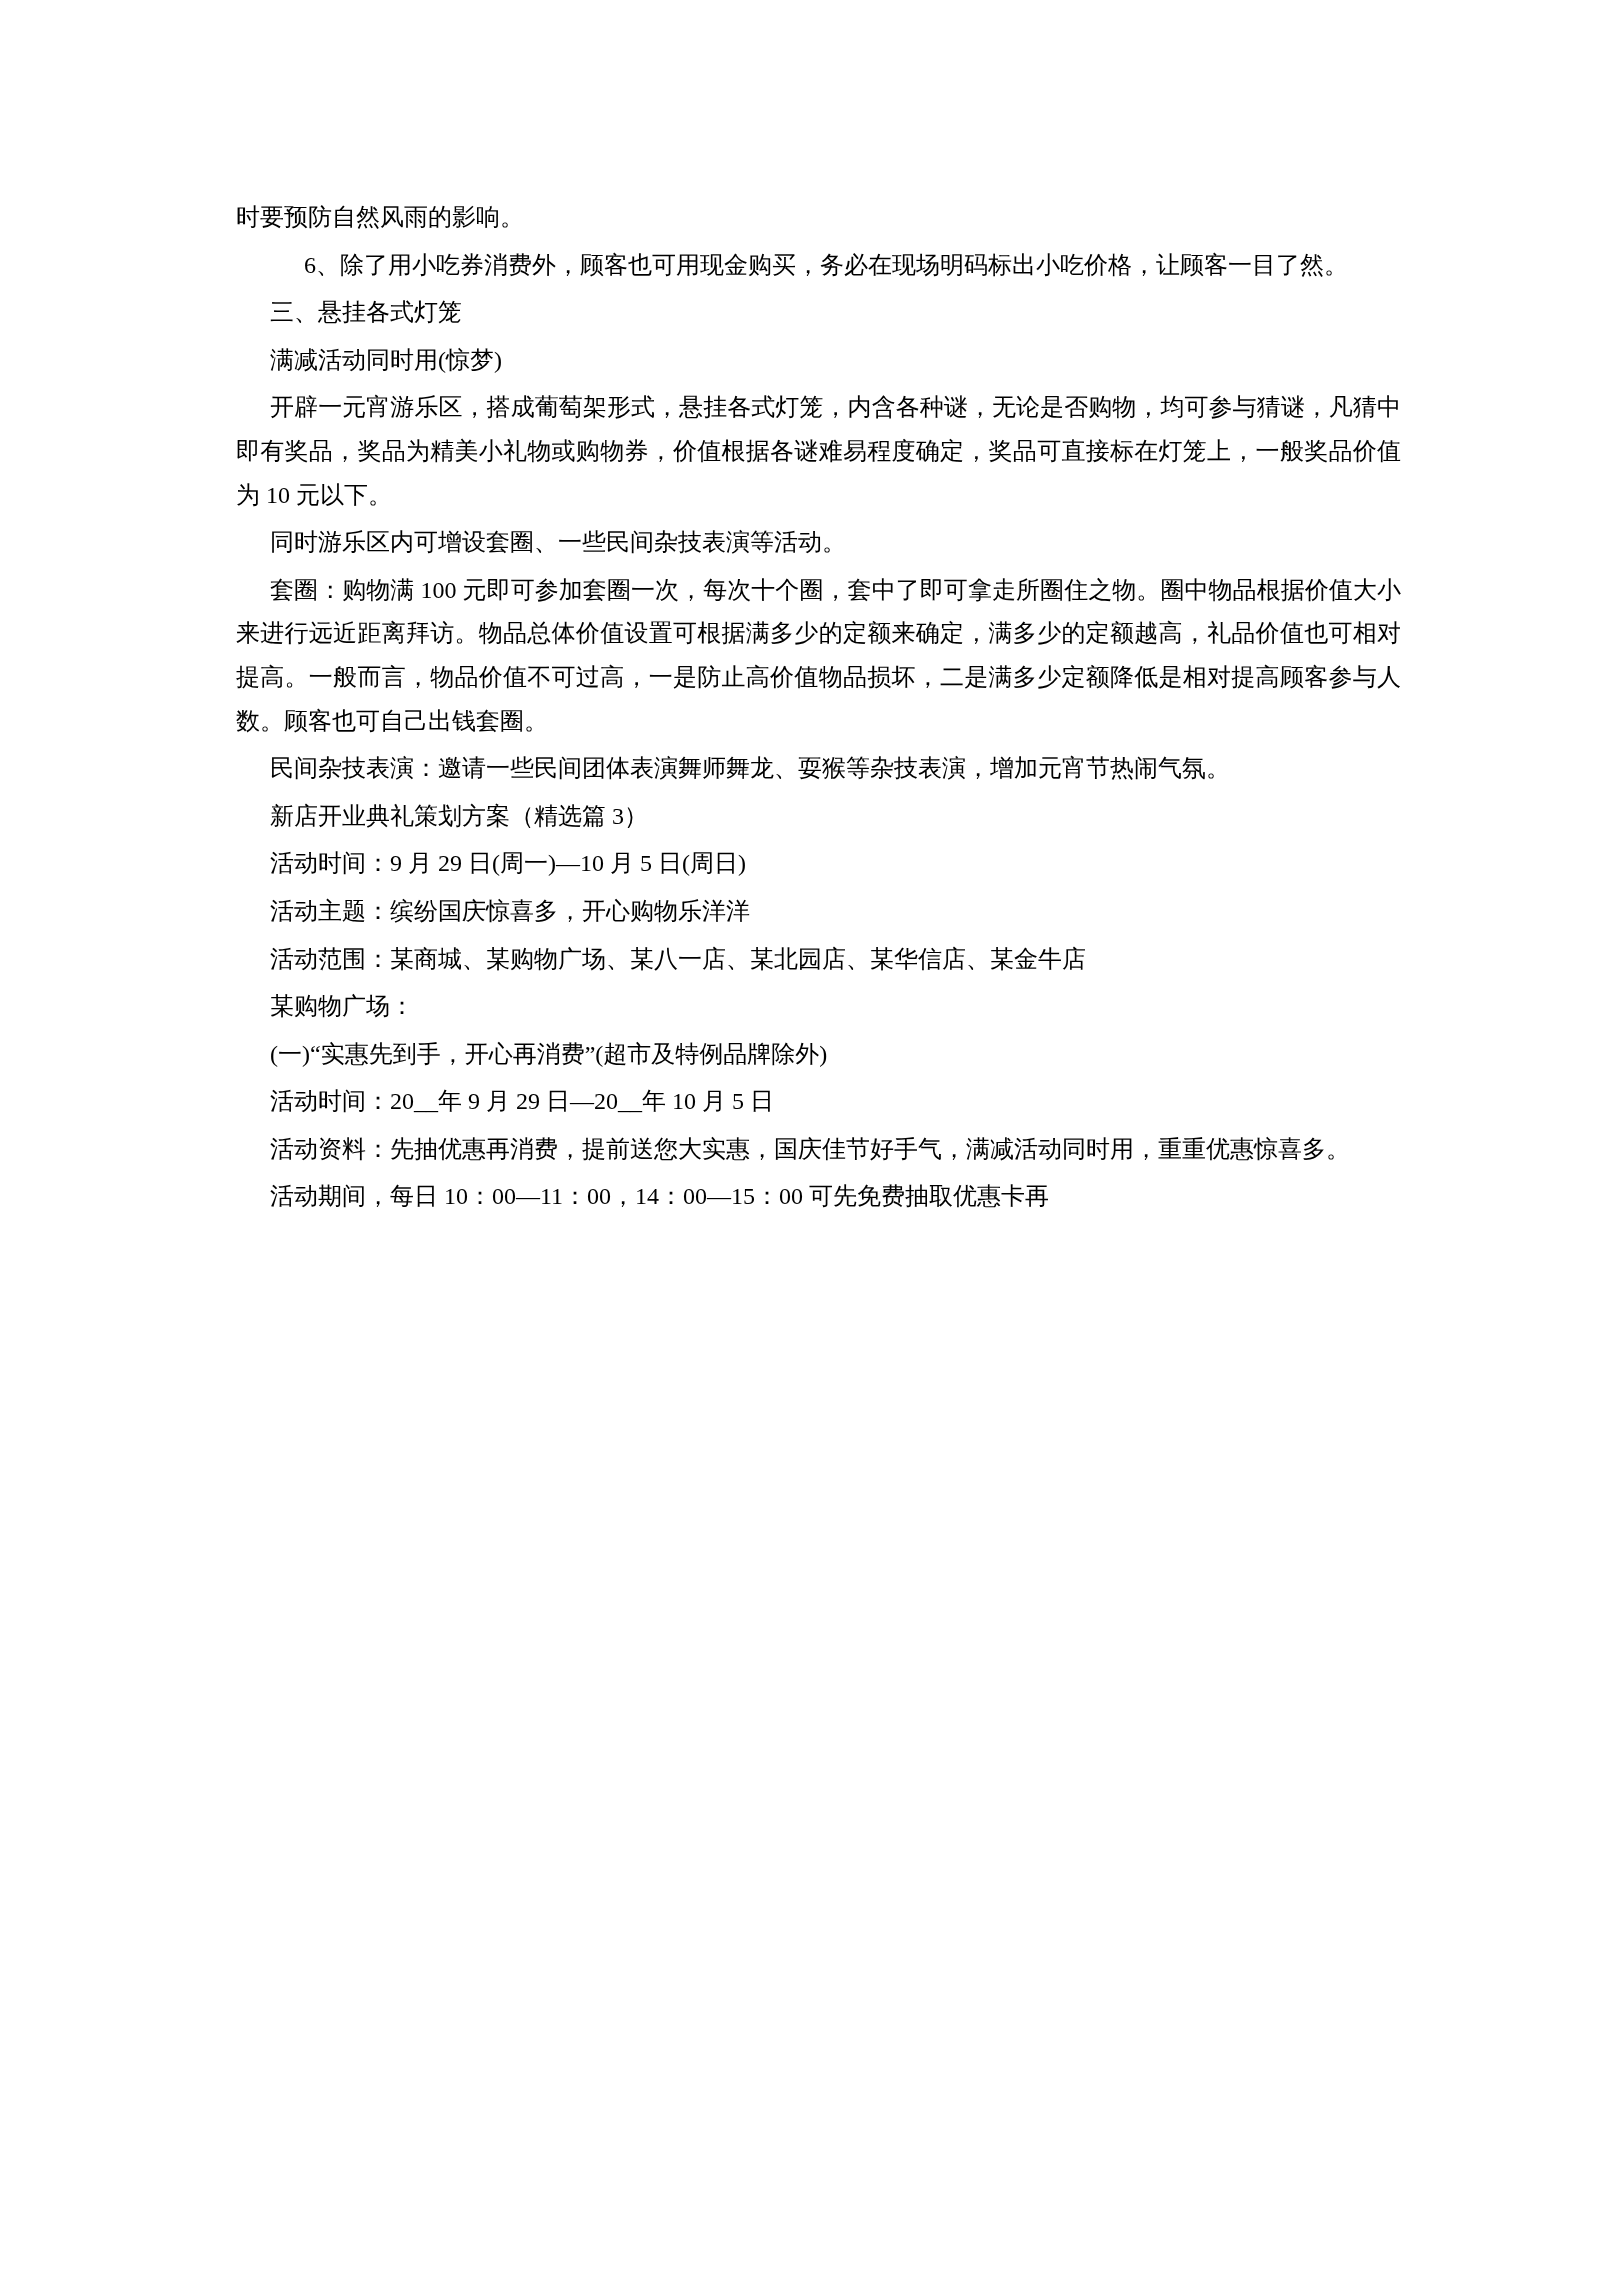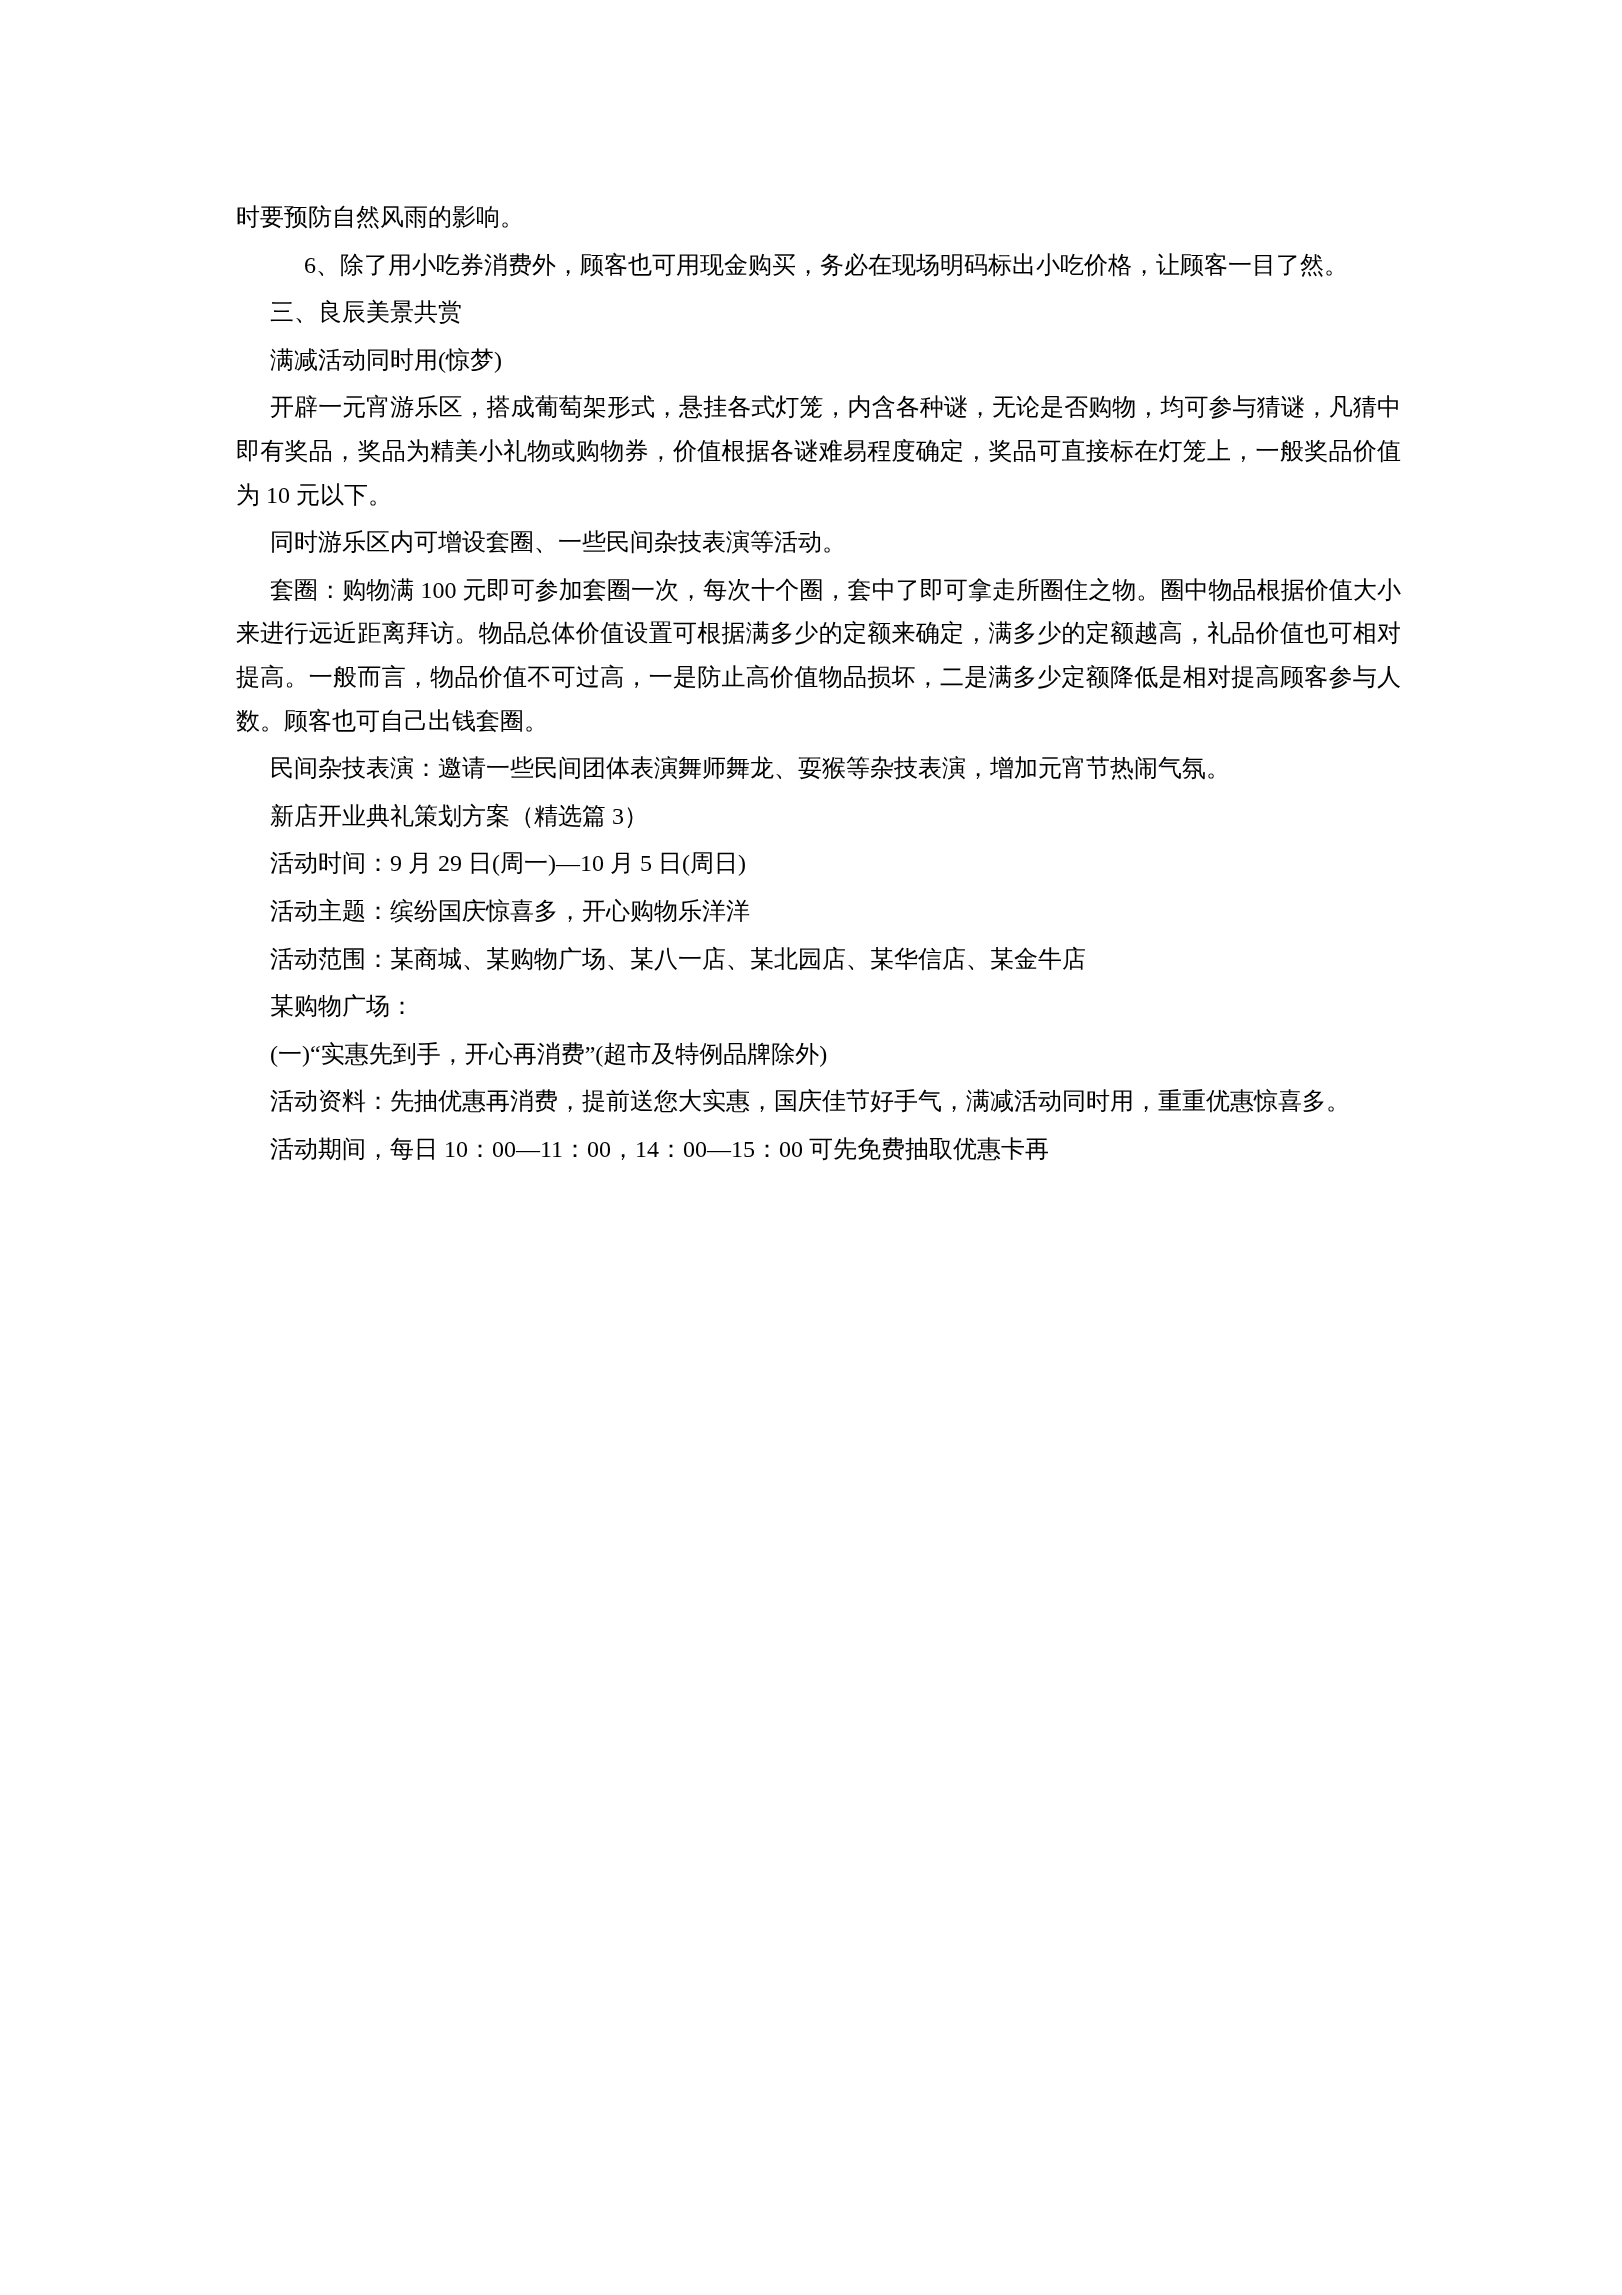--- a/index.html
+++ b/index.html
@@ -34,29 +34,30 @@
     text-indent: 34px;
   }
 </style>
 </head>
 <body>
 
 <div class="page">
   <div class="doc-body">
     <p>时要预防自然风雨的影响。</p>
     <p class="indent">6、除了用小吃券消费外，顾客也可用现金购买，务必在现场明码标出小吃价格，让顾客一目了然。</p>
-    <p class="indent-half">三、良辰美景共赏</p>
+    <p class="indent-half">三、悬挂各式灯笼</p>
     <p class="indent-half">满减活动同时用(惊梦)</p>
     <p class="indent-half">开辟一元宵游乐区，搭成葡萄架形式，悬挂各式灯笼，内含各种谜，无论是否购物，均可参与猜谜，凡猜中即有奖品，奖品为精美小礼物或购物券，价值根据各谜难易程度确定，奖品可直接标在灯笼上，一般奖品价值为 10 元以下。</p>
     <p class="indent-half">同时游乐区内可增设套圈、一些民间杂技表演等活动。</p>
     <p class="indent-half">套圈：购物满 100 元即可参加套圈一次，每次十个圈，套中了即可拿走所圈住之物。圈中物品根据价值大小来进行远近距离拜访。物品总体价值设置可根据满多少的定额来确定，满多少的定额越高，礼品价值也可相对提高。一般而言，物品价值不可过高，一是防止高价值物品损坏，二是满多少定额降低是相对提高顾客参与人数。顾客也可自己出钱套圈。</p>
     <p class="indent-half">民间杂技表演：邀请一些民间团体表演舞师舞龙、耍猴等杂技表演，增加元宵节热闹气氛。</p>
     <p class="indent-half">新店开业典礼策划方案（精选篇 3）</p>
     <p class="indent-half">活动时间：9 月 29 日(周一)—10 月 5 日(周日)</p>
     <p class="indent-half">活动主题：缤纷国庆惊喜多，开心购物乐洋洋</p>
     <p class="indent-half">活动范围：某商城、某购物广场、某八一店、某北园店、某华信店、某金牛店</p>
     <p class="indent-half">某购物广场：</p>
     <p class="indent-half">(一)“实惠先到手，开心再消费”(超市及特例品牌除外)</p>
+    <p class="indent-half">活动时间：20__年 9 月 29 日—20__年 10 月 5 日</p>
     <p class="indent-half">活动资料：先抽优惠再消费，提前送您大实惠，国庆佳节好手气，满减活动同时用，重重优惠惊喜多。</p>
     <p class="indent-half">活动期间，每日 10：00—11：00，14：00—15：00 可先免费抽取优惠卡再</p>
   </div>
 </div>
 
 
 </body></html>

